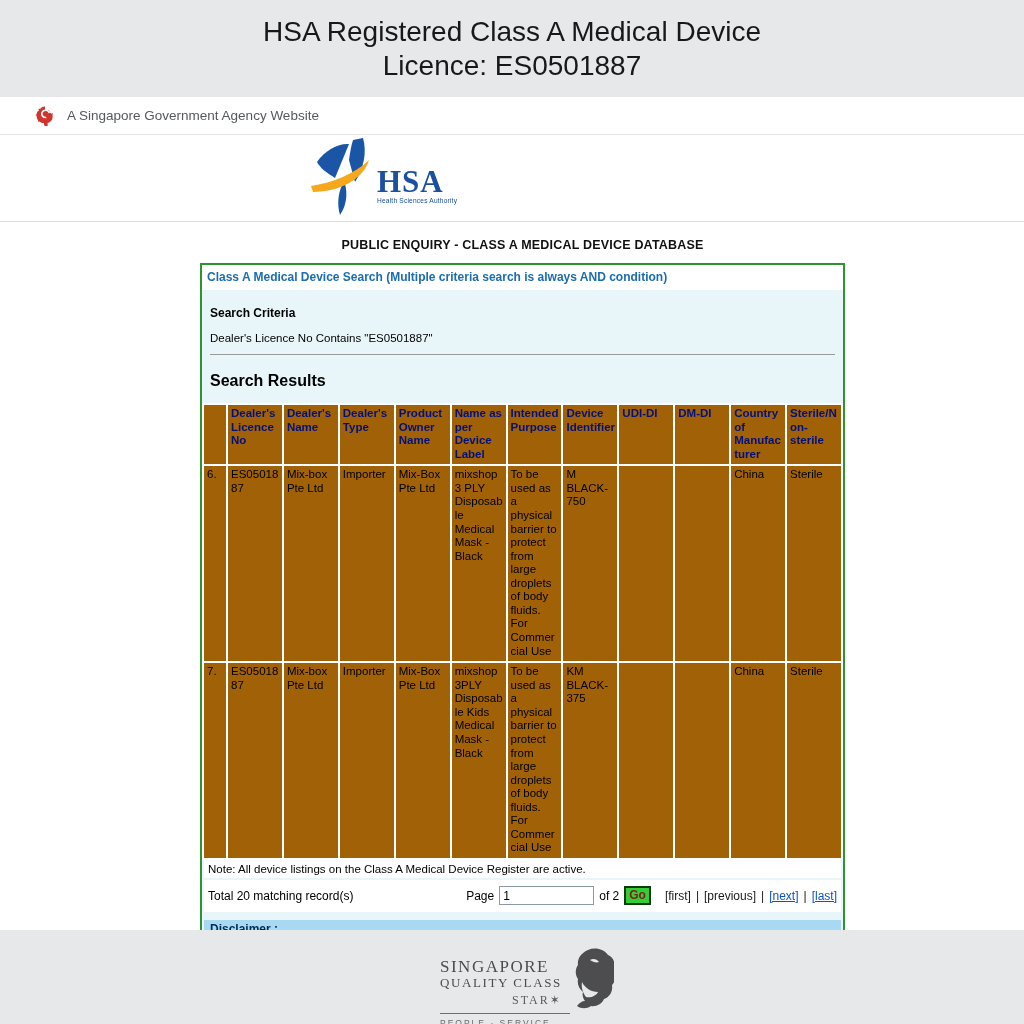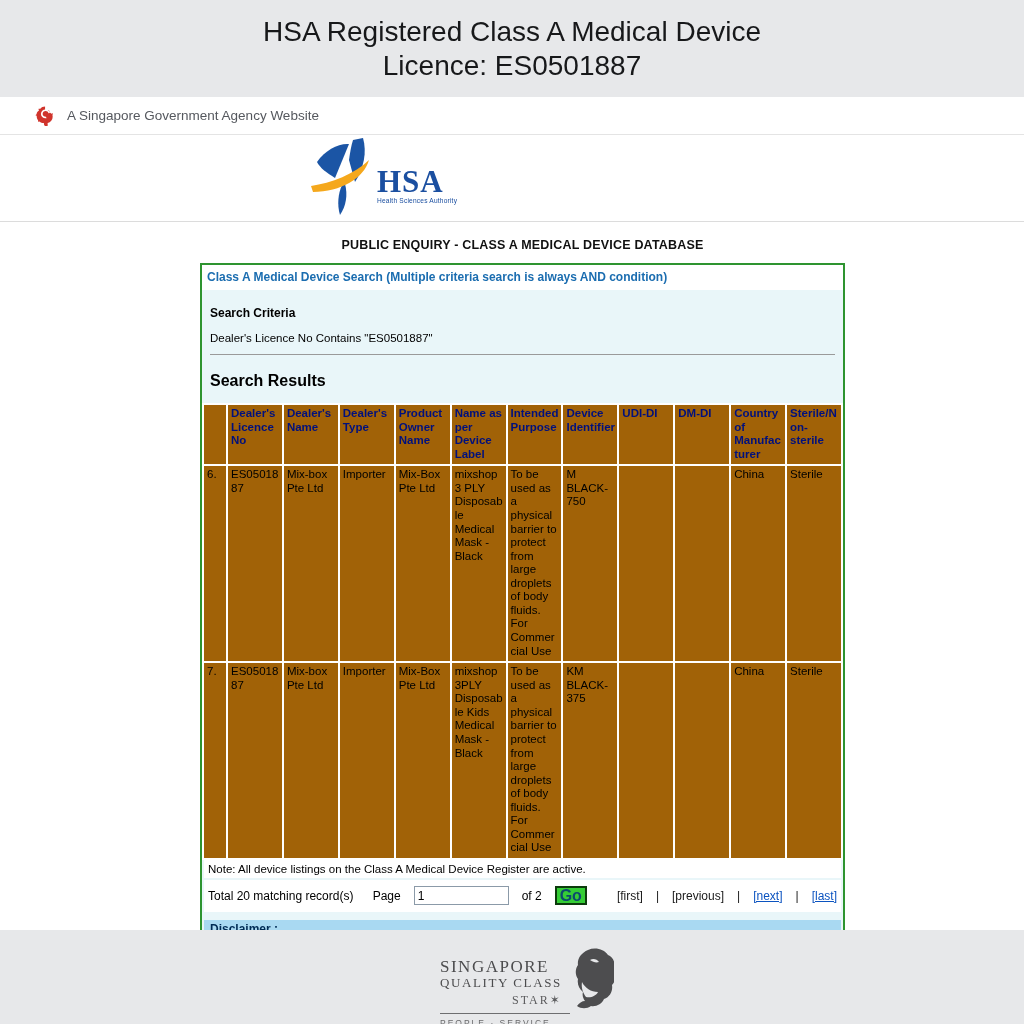--- a/index.html
+++ b/index.html
@@ -38,23 +38,23 @@
 
   table.results { width:100%; table-layout:fixed; border-collapse:separate; border-spacing:2px; background:#fff; margin-top:13px; }
   table.results th, table.results td { background:#a16207; vertical-align:top; text-align:left; font-size:11.5px; line-height:1.18; padding:2px 2px 3px 3px; overflow-wrap:break-word; word-wrap:break-word; }
   table.results th { color:#00107d; font-weight:700; }
   table.results td { color:#000; }
   col.rownum { width:22px; }
 
   .note-row { background:#fff; margin:0 2px; font-size:11.5px; color:#000; padding:3px 2px 3px 4px; }
   .pagination { background:#fff; margin:2px 2px 0 2px; padding:6px 4px 7px 4px; font-size:12px; color:#000; display:flex; align-items:center; }
   .pagination .total { flex:0 0 auto; }
-  .pagination .pager { margin-left:auto; display:flex; align-items:center; gap:13px; }
+  .pagination .pager { margin-left:auto; display:flex; align-items:center; gap:5px; }
   .page-input { width:95px; height:19px; border:1px solid #8b9aa8; font-size:12px; padding:1px 3px; font-family:"Liberation Sans",sans-serif; }
-  .go-btn { background:#35cd35; border:2px solid #0c3b0c; color:#0c4a6e; font-weight:700; font-size:16px; padding:0 3px; line-height:15px; cursor:pointer; font-family:"Liberation Sans",sans-serif; }
+  .go-btn { background:#35cd35; border:2px solid #0c3b0c; color:#7f1d1d; font-weight:700; font-size:12px; padding:0 3px; line-height:15px; cursor:pointer; font-family:"Liberation Sans",sans-serif; }
   .plain-link { color:#1a1a1a; text-decoration:none; }
   .blue-link { color:#0b53c0; text-decoration:underline; cursor:pointer; }
   .sep { color:#1a1a1a; }
 
   .disclaimer-head { background:#a9d9f2; margin:8px 2px 0 2px; padding:2px 6px 3px 6px; font-weight:700; font-size:12px; color:#002b55; }
   .disclaimer-body { font-size:11.6px; font-style:italic; color:#101010; line-height:1.33; padding:4px 8px 10px 8px; }
 
   
   .footer { position:absolute; left:0; top:930px; width:1024px; height:94px; background:#e7e8ea; }
   .sqc { position:absolute; left:440px; top:18px; }

